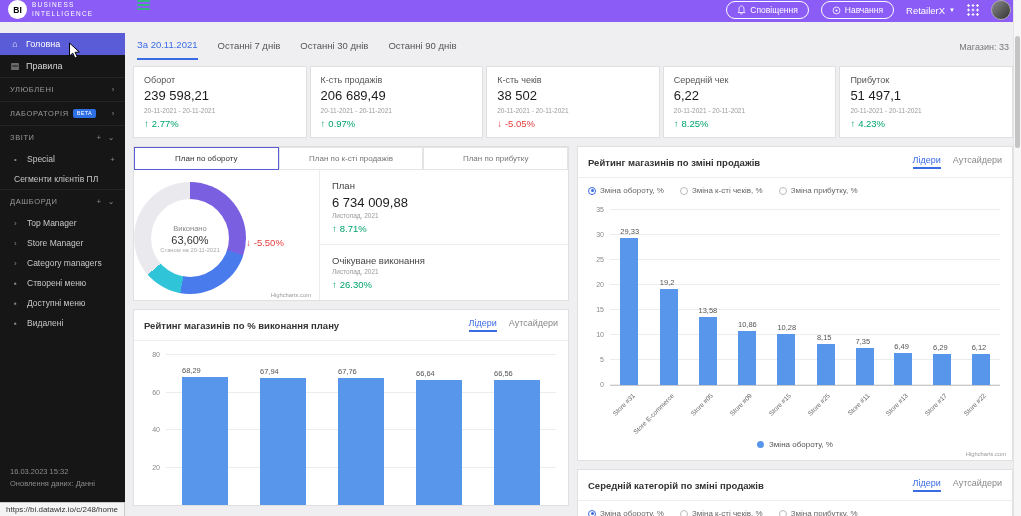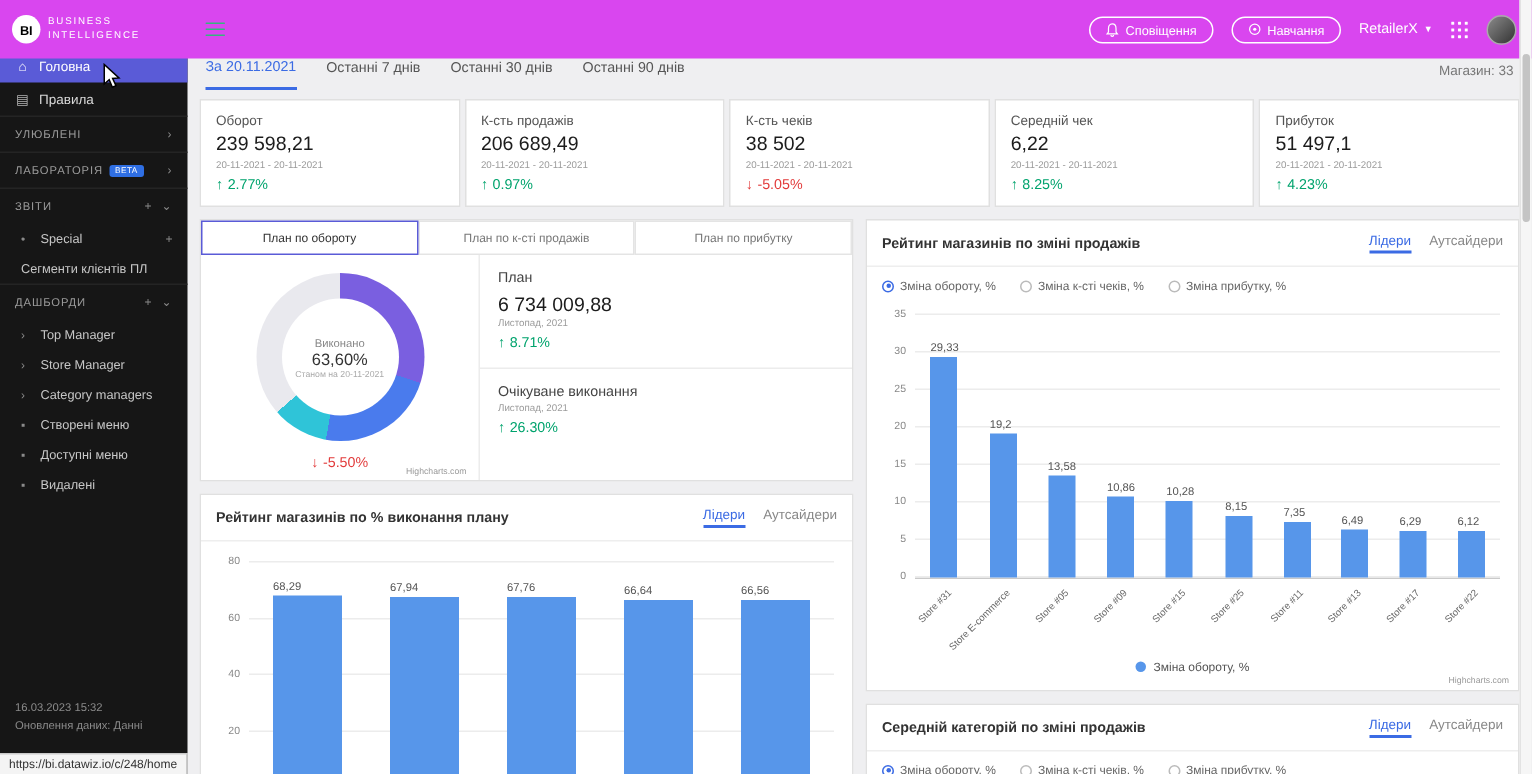--- a/index.html
+++ b/index.html
@@ -1,21 +1,21 @@
 <!DOCTYPE html>
 <html><head>
 <meta charset="utf-8">
 <style>
   * { margin:0; padding:0; box-sizing:border-box; }
   html,body { width:1021px; height:516px; overflow:hidden; background:#efeff1;
     font-family:"Liberation Sans", sans-serif; position:relative; }
 
   
-  .topbar { position:absolute; top:0; left:0; width:100%; height:39px; background:#d946ef;
-    display:flex; align-items:center; z-index:40; }
+  .topbar { position:absolute; top:0; left:0; width:100%; height:22px; background:#8b5cf6;
+    display:flex; align-items:flex-start; z-index:40; }
   .logo { width:125px; display:flex; align-items:center; gap:5px; padding-left:8px; }
   .logo-circle { width:19px; height:19px; border-radius:50%; background:#fff; color:#000;
     font-weight:bold; font-size:8.5px; display:flex; align-items:center; justify-content:center; flex:0 0 auto;}
   .logo-text { color:#fff; font-size:6.5px; letter-spacing:1.2px; line-height:1.3; }
   .hamburger { margin-left:12px; display:flex; flex-direction:column; gap:2.5px; cursor:pointer; }
   .hamburger span { width:13px; height:1.6px; background:#35b57f; border-radius:1px; }
   .topbar-right { margin-left:auto; display:flex; align-items:center; gap:12px; padding-right:0; }
   .pill { display:flex; align-items:center; gap:4px; border:1px solid #fff; border-radius:11px;
     color:#fff; font-size:8.5px; padding:3px 10px; cursor:pointer; white-space:nowrap; }
   .retailer { color:#fff; font-size:9.5px; display:flex; align-items:center; gap:4px; cursor:pointer; }
@@ -26,21 +26,21 @@
   .avatar { width:20px; height:20px; border-radius:50%;
     background:linear-gradient(135deg,#8a8a8a,#333); border:1px solid #aaa; }
   .avatar-wrap { display:flex; align-items:center; gap:4px; cursor:pointer; }
 
   
   .sidebar { position:absolute; top:33px; left:0; width:125px; bottom:0; background:#161616; z-index:30; }
   .side-item { display:flex; align-items:center; gap:6px; padding:6px 10px; font-size:9px; color:#d8d8d8; cursor:pointer; }
   .side-item .icon { font-size:9px; color:#b5b5b5; width:10px; text-align:center; }
   .side-item.active { background:#5a5bd7; color:#fff; }
   .side-item.active .icon { color:#fff; }
-  .side-section { display:flex; align-items:center; padding:7px 10px; font-size:7.5px;
+  .side-section { display:flex; padding:7px 10px; font-size:7.5px;
     letter-spacing:.6px; color:#9a9a9a; border-top:1px solid #242424; cursor:pointer; }
   .side-right { margin-left:auto; display:flex; gap:6px; color:#8a8a8a; font-size:8px; align-items:center;}
   .beta { background:#2f6fe4; color:#fff; font-size:5.5px; padding:1px 4px; border-radius:2px; margin-left:4px; letter-spacing:.3px;}
   .side-sub { padding:5px 10px 5px 14px; font-size:8.5px; color:#c7c7c7; display:flex; align-items:center; gap:5px; cursor:pointer;}
   .side-sub .bullet { color:#8a8a8a; font-size:8px; width:8px; }
   .side-footer { position:absolute; bottom:26px; left:10px; right:4px; font-size:7.5px; color:#8a8a8a; line-height:1.6; }
   .status-tip { position:absolute; bottom:0; left:0; background:#f4f4f4; border:1px solid #c9c9c9;
     border-left:none; border-bottom:none; font-size:8px; color:#333; padding:2px 6px; z-index:60; white-space:nowrap; }
 
   
@@ -62,21 +62,21 @@
 
   .content { display:grid; grid-template-columns:1fr 1fr; gap:8px; margin:8px; }
   .col { display:flex; flex-direction:column; gap:8px; }
   .panel { background:#fff; border:1px solid #e0e0e0; position:relative; }
 
   .plan-tabs { display:grid; grid-template-columns:1fr 1fr 1fr; }
   .plan-tab { border:1px solid #e4e4e4; font-size:8px; color:#777; text-align:center; padding:6px 2px; cursor:pointer; }
   .plan-tab.active { border:1px solid #5a5bd7; color:#333; position:relative; z-index:2; }
 
   .plan-body { display:flex; }
-  .donut-col { width:185px; padding:12px 0 6px; display:flex; flex-direction:column; align-items:center; position:relative; }
+  .donut-col { width:185px; padding:12px 0 6px; display:flex; align-items:center; position:relative; }
   .donut { width:112px; height:112px; border-radius:50%; position:relative; }
   .donut-hole { position:absolute; inset:17px; background:#fff; border-radius:50%;
     display:flex; flex-direction:column; align-items:center; justify-content:center; text-align:center; }
   .donut-label { font-size:7.5px; color:#888; }
   .donut-percent { font-size:11px; color:#333; margin:1px 0; }
   .donut-asof { font-size:5.8px; color:#aaa; width:62px; }
   .donut-change { margin-top:9px; justify-content:center; }
   .credit { font-size:5.8px; color:#999; }
   .donut-credit { position:absolute; right:8px; bottom:2px; }
 

